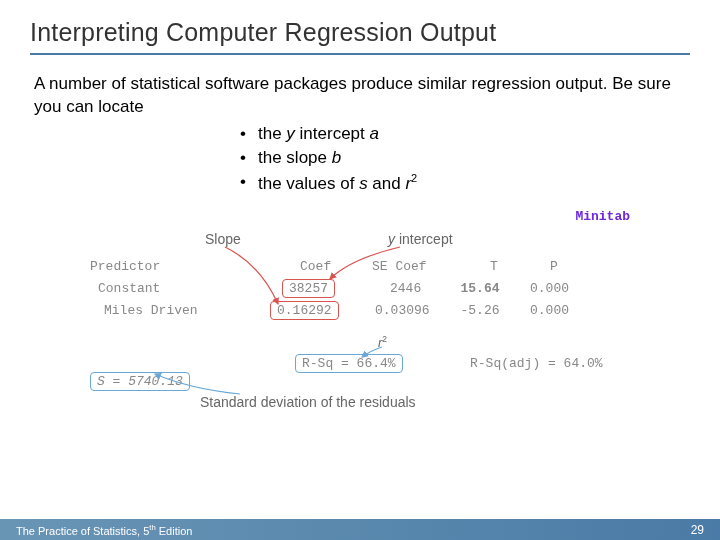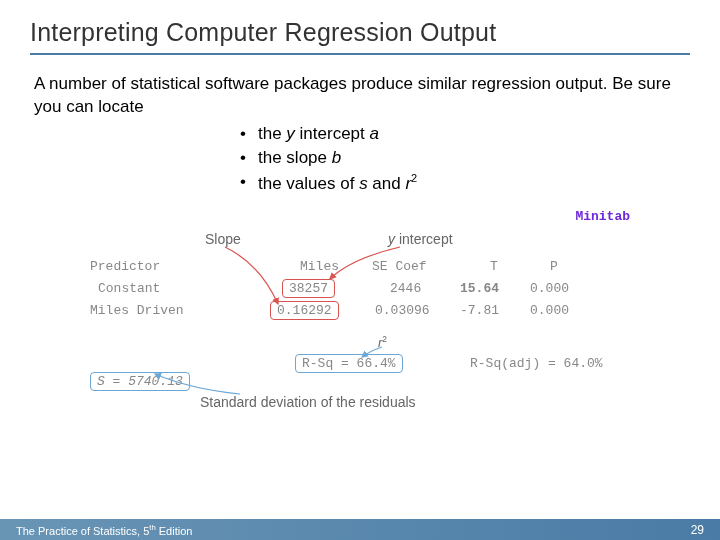--- a/index.html
+++ b/index.html
@@ -74,21 +74,21 @@
     color: #666;
   }
   .col-hdr {
     position: absolute;
     top: 50px;
     color: #888;
   }
   .cell {
     position: absolute;
     color: #888;
-    text-align: left;
+    text-align: center;
   }
   .boxred {
     border: 1px solid #d9534f;
     border-radius: 4px;
     padding: 1px 6px;
     display: inline-block;
     color: #888;
   }
   .boxblue {
     border: 1px solid #6aa7d6;
@@ -141,35 +141,35 @@
 
   <div class="diagram">
     <div class="diag-title">Minitab</div>
 
     <div class="ann" style="top:22px; left:115px;">Slope</div>
     <div class="ann" style="top:22px; left:298px;"><span class="ital">y</span><span> intercept</span></div>
     <div class="ann" style="top:125px; left:288px; font-size:13px;"><span class="ital">r</span><sup>2</sup></div>
     <div class="ann" style="top:185px; left:110px;">Standard deviation of the residuals</div>
 
     <div class="col-hdr" style="left:0;">Predictor</div>
-    <div class="col-hdr" style="left:210px;">Miles</div>
+    <div class="col-hdr" style="left:210px;">Coef</div>
     <div class="col-hdr" style="left:282px;">SE Coef</div>
     <div class="col-hdr" style="left:400px;">T</div>
     <div class="col-hdr" style="left:460px;">P</div>
 
     <div class="cell" style="top:72px; left:8px; text-align:center;">Constant</div>
     <div class="cell" style="top:70px; left:192px;"><span class="boxred">38257</span></div>
     <div class="cell" style="top:72px; left:300px;">2446</div>
     <div class="cell" style="top:72px; left:370px; width:40px;font-weight:bold;">15.64</div>
     <div class="cell" style="top:72px; left:440px;">0.000</div>
 
-    <div class="cell" style="top:94px; left:0; text-align:center;">Miles Driven</div>
+    <div class="cell" style="top:94px; left:14px; text-align:center;">Miles Driven</div>
     <div class="cell" style="top:92px; left:180px;"><span class="boxred">0.16292</span></div>
     <div class="cell" style="top:94px; left:285px;">0.03096</div>
-    <div class="cell" style="top:94px; left:370px; width:40px;">-7.81</div>
+    <div class="cell" style="top:94px; left:370px; width:40px;">-5.26</div>
     <div class="cell" style="top:94px; left:440px;">0.000</div>
 
     <div class="cell" style="top:163px; left:0;font-style:italic;"><span class="boxblue">S = 5740.13</span></div>
     <div class="cell" style="top:145px; left:205px;"><span class="boxblue">R-Sq = 66.4%</span></div>
     <div class="cell" style="top:147px; left:380px;">R-Sq(adj) = 64.0%</div>
 
     <svg class="arrows">
       <defs>
         <marker id="ah-red" markerWidth="6" markerHeight="6" refX="5" refY="3" orient="auto">
           <path d="M0,0 L6,3 L0,6 Z" fill="#d9534f"></path>

